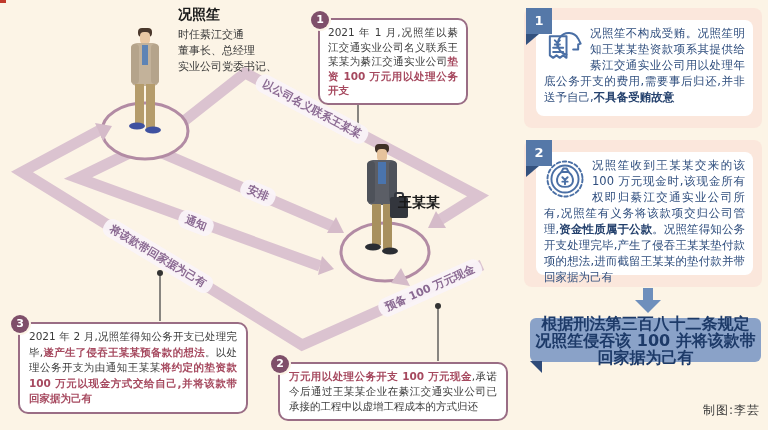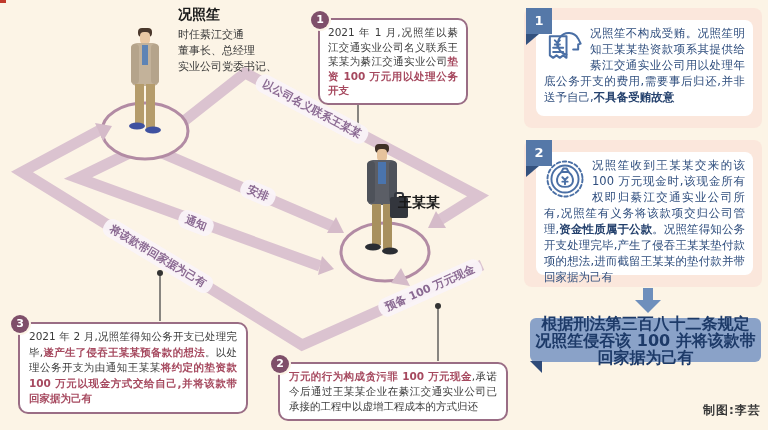--- a/index.html
+++ b/index.html
@@ -76,21 +76,21 @@
     position:absolute; left:530px; top:318px; width:231px; height:44px;
     background:#8aa2c8; border-radius:6px;
     display:flex; flex-direction:column; justify-content:center;
     text-align:center; font-size:16px; font-weight:bold; color:#1d3a68; line-height:17px;
   }
   .conclusion .fold {
     position:absolute; left:0; bottom:-11px; width:0; height:0;
     border-top:12px solid #2e4a78; border-left:12px solid transparent;
   }
 
-  .credit { position:absolute; left:703px; top:402px; font-size:12px; font-weight:bold;
+  .credit { position:absolute; left:703px; top:402px; font-size:12px; font-weight:normal;
             color:#3a3a3a; letter-spacing:1px; white-space:nowrap; }
 </style>
 </head>
 <body>
 
 <div class="red-corner"></div>
 
 <div class="diagram">
   <svg width="524" height="430" viewBox="0 0 524 430">
 
@@ -167,21 +167,21 @@
   <div class="flow-pill" style="left:196px; top:223px; --r:21deg;">通知</div>
   <div class="flow-pill" style="left:158px; top:256px; --r:31deg;">将该款带回家据为己有</div>
   <div class="flow-pill" style="left:430px; top:288px; --r:-24deg;">预备 100 万元现金</div>
 
   <div class="callout callout-1">
     <span class="num">1</span>
     <span><span>2021 年 1 月,况照笙以綦江交通实业公司名义联系王某某为綦江交通实业公司</span><span class="seg-bold">垫资 100 万元用以处理公务开支</span></span>
   </div>
   <div class="callout callout-2">
     <span class="num">2</span>
-    <span><span class="seg-bold">万元的行为构成贪污罪 100 万元现金</span><span>,承诺今后通过王某某企业在綦江交通实业公司已承接的工程中以虚增工程成本的方式归还</span></span>
+    <span><span class="seg-bold">万元用以处理公务开支 100 万元现金</span><span>,承诺今后通过王某某企业在綦江交通实业公司已承接的工程中以虚增工程成本的方式归还</span></span>
   </div>
   <div class="callout callout-3">
     <span class="num">3</span>
     <span><span>2021 年 2 月,况照笙得知公务开支已处理完毕,</span><span class="seg-bold">遂产生了侵吞王某某预备款的想法</span><span>。以处理公务开支为由通知王某某</span><span class="seg-bold">将约定的垫资款 100 万元以现金方式交给自己,并将该款带回家据为己有</span></span>
   </div>
 </div>
 
 <div class="panel panel-1">
   <div class="tab">1</div>
   <div class="card">

